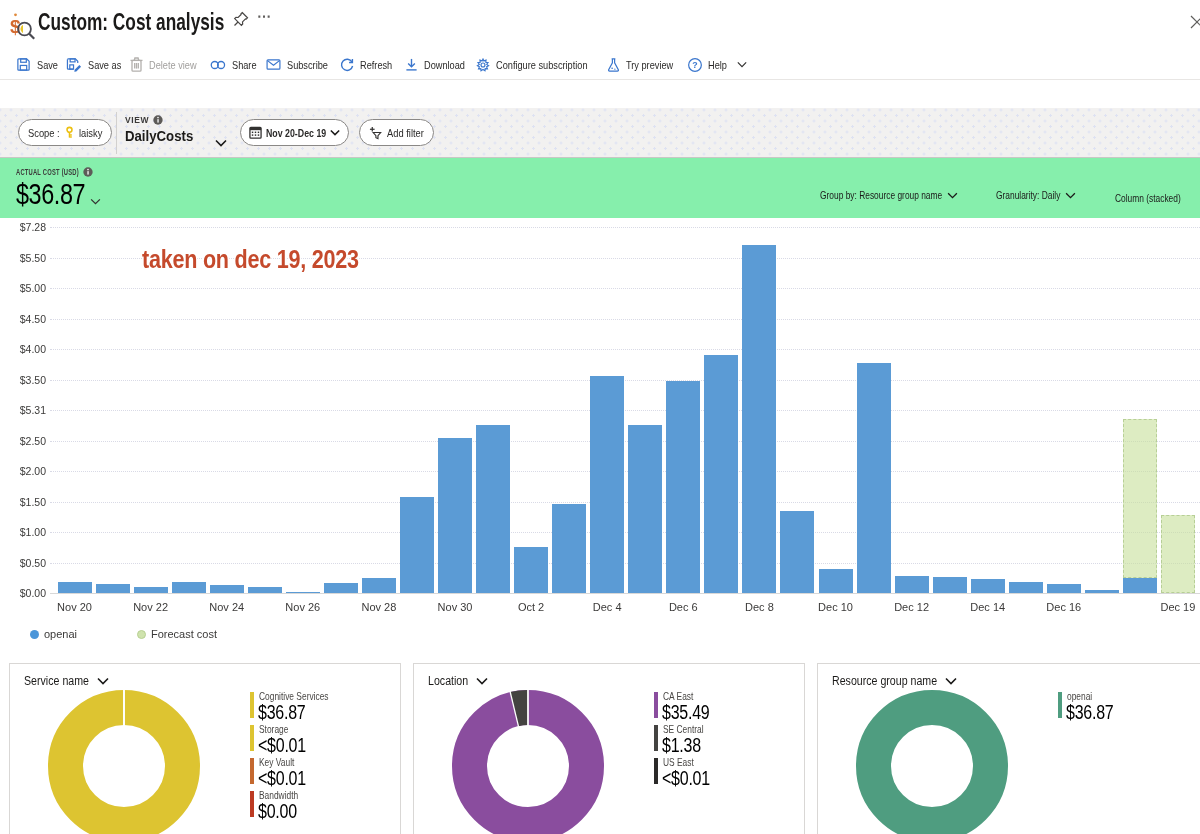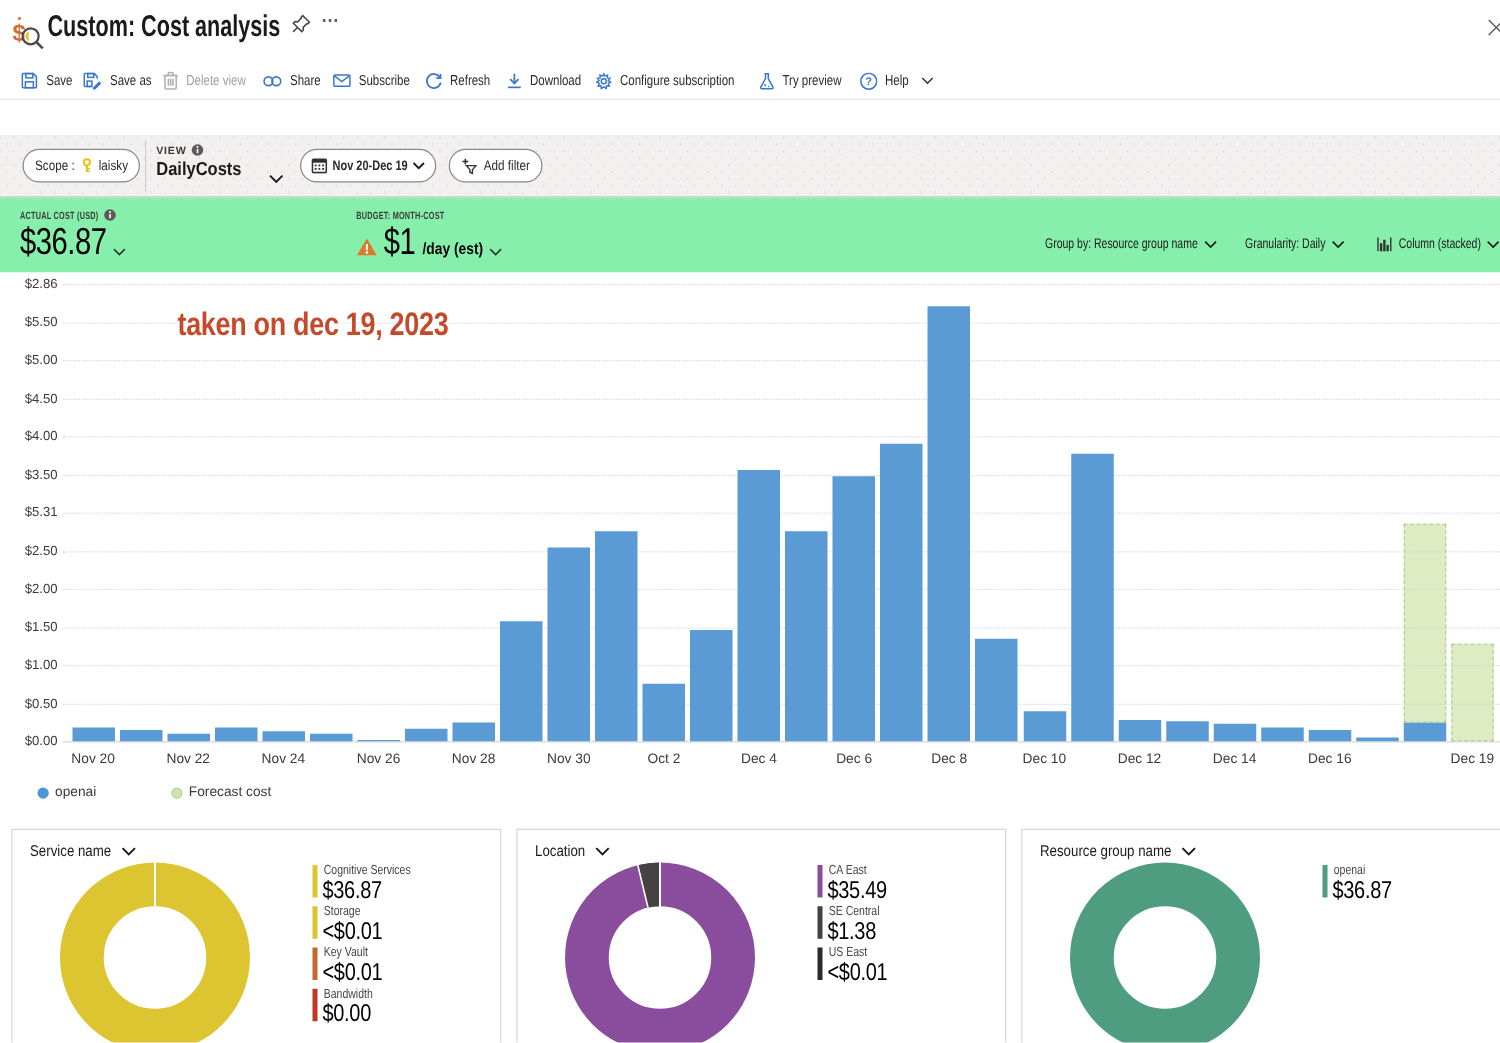--- a/index.html
+++ b/index.html
@@ -67,23 +67,23 @@
     --sx:.78; letter-spacing:-.5px; }
   .kpi-suffix { font-size:13px; font-weight:700; color:#000; line-height:21px; --sx:.85; }
   .kpi-chevron { margin-bottom:4px; }
   .kpi-actual { left:16px; }
   .kpi-forecast { left:138px; }
   .kpi-forecast .kpi-value { margin-left:18px; }
   .kpi-budget { left:285px; }
   .ctrl { position:absolute; top:29px; font-size:11.2px; color:#1b1a19; display:flex;
     align-items:center; gap:5px; white-space:nowrap; cursor:pointer; height:16px; }
   .ctrl .lbl { --sx:.75; }
-  .ctrl-groupby { right:226px; }
+  .ctrl-groupby { right:242px; }
   .ctrl-granularity { right:124px; }
-  .ctrl-charttype { right:0; }
+  .ctrl-charttype { right:20px;flex-direction:column; }
 
   
   .chart { position:absolute; top:218px; left:0; width:1200px; height:445px; background:#fff; }
   .gridline { position:absolute; left:50px; right:0; height:0;
     border-top:1px dotted #d9dae6; }
   .gridline.zero { border-top:1px solid #d8d8d8; }
   .ylabel { position:absolute; width:46px; text-align:right; font-size:10.5px; color:#3b3a39;
     transform:translateY(-50%); }
   .bar { position:absolute; width:34px; }
   .bar.actual { background:#5b9bd5; }
@@ -306,37 +306,20 @@
       <div class="kpi-label">
         <span class="lbl cx" style="margin-right: -27.16px;">ACTUAL COST (USD)</span>
         <svg width="10" height="10" viewBox="0 0 15 15">
           <circle cx="7.5" cy="7.5" r="7" fill="#5d5b58"></circle>
           <rect x="6.6" y="6.2" width="1.9" height="5.2" fill="#fff"></rect>
           <circle cx="7.5" cy="3.9" r="1.2" fill="#fff"></circle>
         </svg>
       </div>
       <div class="kpi-value-row">
         <span class="kpi-value cx" style="margin-right: -19.76px;">$36.87</span>
-        <svg class="kpi-chevron" width="11" height="7" viewBox="0 0 12 8" fill="none" stroke="#323130" stroke-width="1.4">
-          <path d="M1 1.5 L6 6.5 L11 1.5"></path>
-        </svg>
-      </div>
-    </div>
-    <div class="kpi kpi-budget">
-      <div class="kpi-label">
-        <span class="lbl cx" style="margin-right: -30.43px;">BUDGET: MONTH-COST</span>
-      </div>
-      <div class="kpi-value-row">
-        <svg width="17" height="15" viewBox="0 0 17 15" style="margin-bottom:4px;">
-          <path d="M8.5 0.8 L16.4 14.2 L0.6 14.2 Z" fill="#db7a2a"></path>
-          <rect x="7.7" y="5.2" width="1.6" height="5" fill="#fff"></rect>
-          <circle cx="8.5" cy="12" r="1" fill="#fff"></circle>
-        </svg>
-        <span class="kpi-value cx" style="margin-right: -6.75px;">$1</span>
-        <span class="kpi-suffix cx" style="margin-right: -8.48px;">/day (est)</span>
         <svg class="kpi-chevron" width="11" height="7" viewBox="0 0 12 8" fill="none" stroke="#323130" stroke-width="1.4">
           <path d="M1 1.5 L6 6.5 L11 1.5"></path>
         </svg>
       </div>
     </div>
 
     <div class="ctrl ctrl-groupby">
       <span class="lbl cx" style="margin-right: -40.8px;">Group by: Resource group name</span>
       <svg width="11" height="7" viewBox="0 0 12 8" fill="none" stroke="#1b1a19" stroke-width="1.5">
         <path d="M1 1.5 L6 6.5 L11 1.5"></path>
@@ -382,21 +365,21 @@
         <div class="ylabel" style="top:161.5px">$3.50</div>
         <div class="gridline" style="top:131px"></div>
         <div class="ylabel" style="top:131px">$4.00</div>
         <div class="gridline" style="top:100.5px"></div>
         <div class="ylabel" style="top:100.5px">$4.50</div>
         <div class="gridline" style="top:70px"></div>
         <div class="ylabel" style="top:70px">$5.00</div>
         <div class="gridline" style="top:39.5px"></div>
         <div class="ylabel" style="top:39.5px">$5.50</div>
         <div class="gridline" style="top:9px"></div>
-        <div class="ylabel" style="top:9px">$2.86</div>
+        <div class="ylabel" style="top:9px">$7.28</div>
       </div>
     <div id="bars-layer">
         <div class="bar actual" style="left:57.5px;top:364.0px;height:11.0px"></div>
         <div class="bar actual" style="left:95.5px;top:365.9px;height:9.2px"></div>
         <div class="bar actual" style="left:133.6px;top:368.9px;height:6.1px"></div>
         <div class="bar actual" style="left:171.6px;top:364.0px;height:11.0px"></div>
         <div class="bar actual" style="left:209.7px;top:367.1px;height:7.9px"></div>
         <div class="bar actual" style="left:247.8px;top:368.9px;height:6.1px"></div>
         <div class="bar actual" style="left:285.8px;top:374.4px;height:0.6px"></div>
         <div class="bar actual" style="left:323.8px;top:364.6px;height:10.4px"></div>

